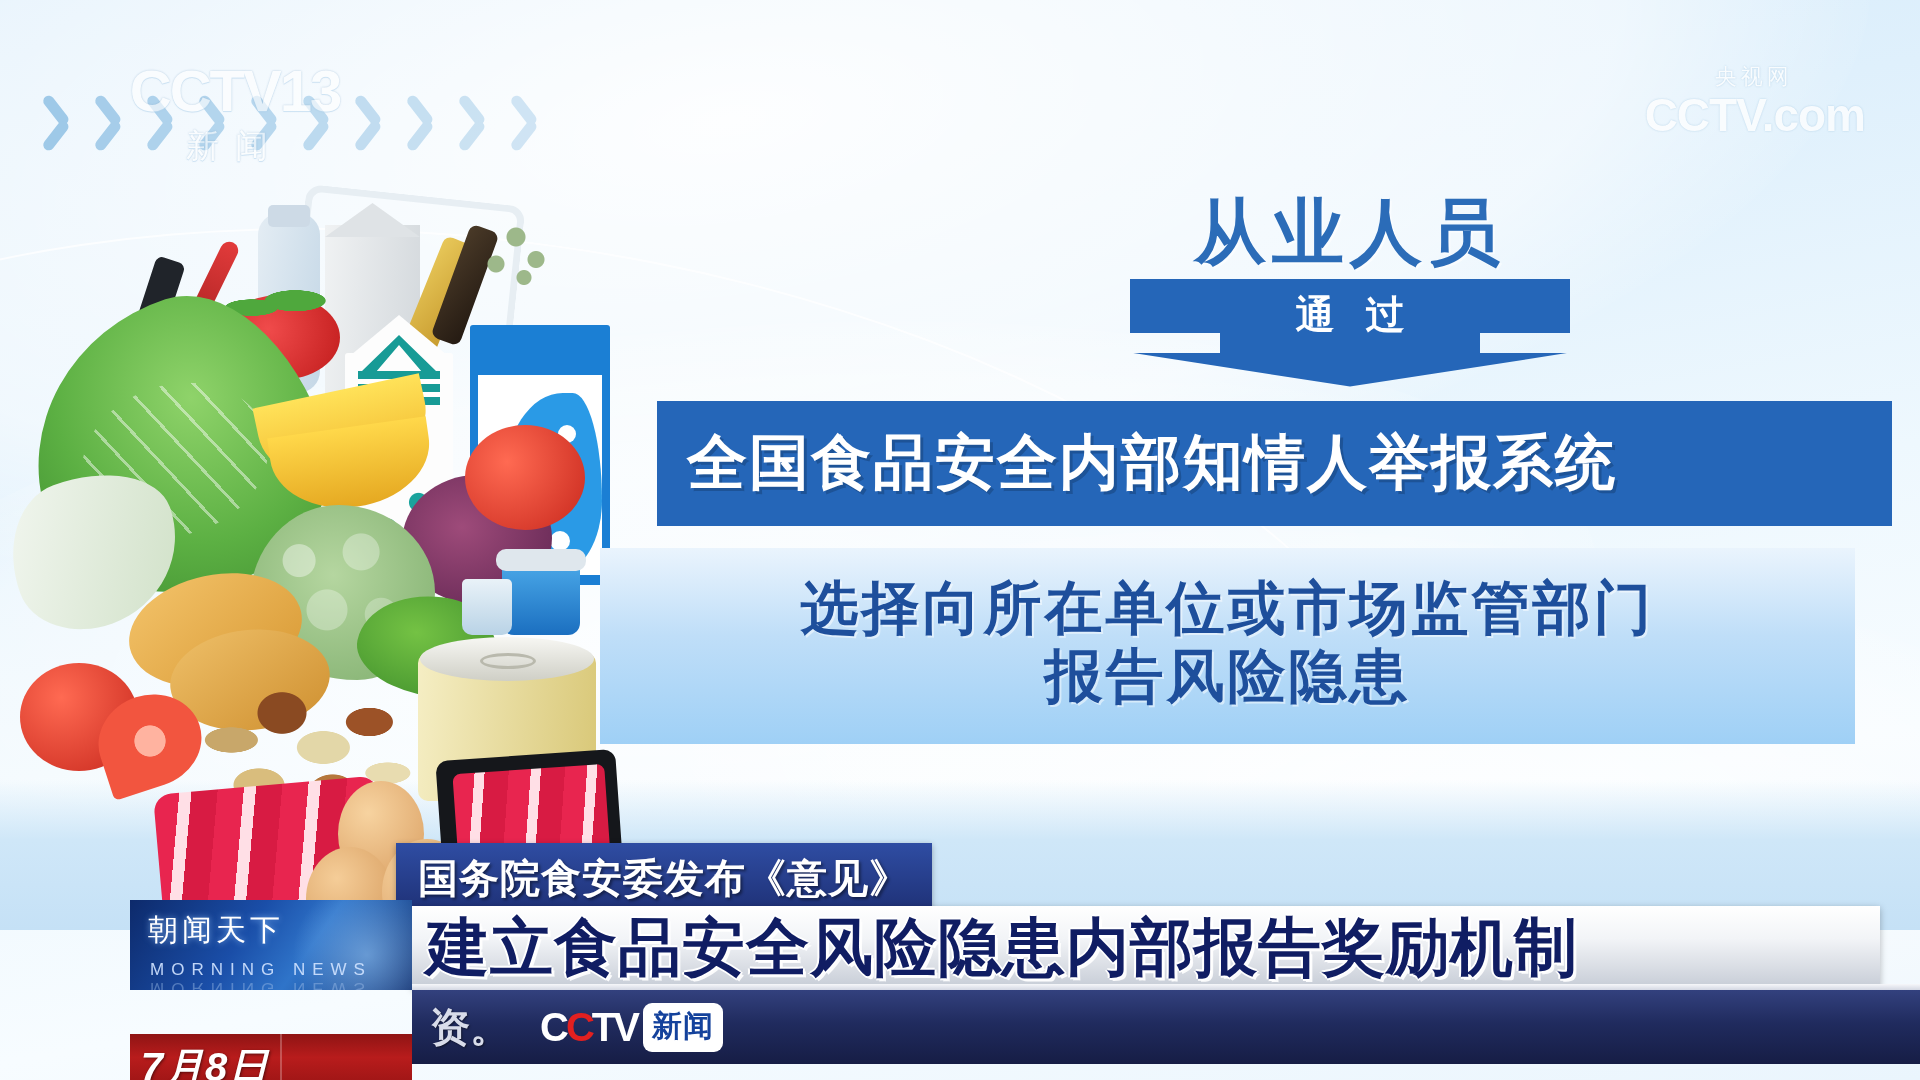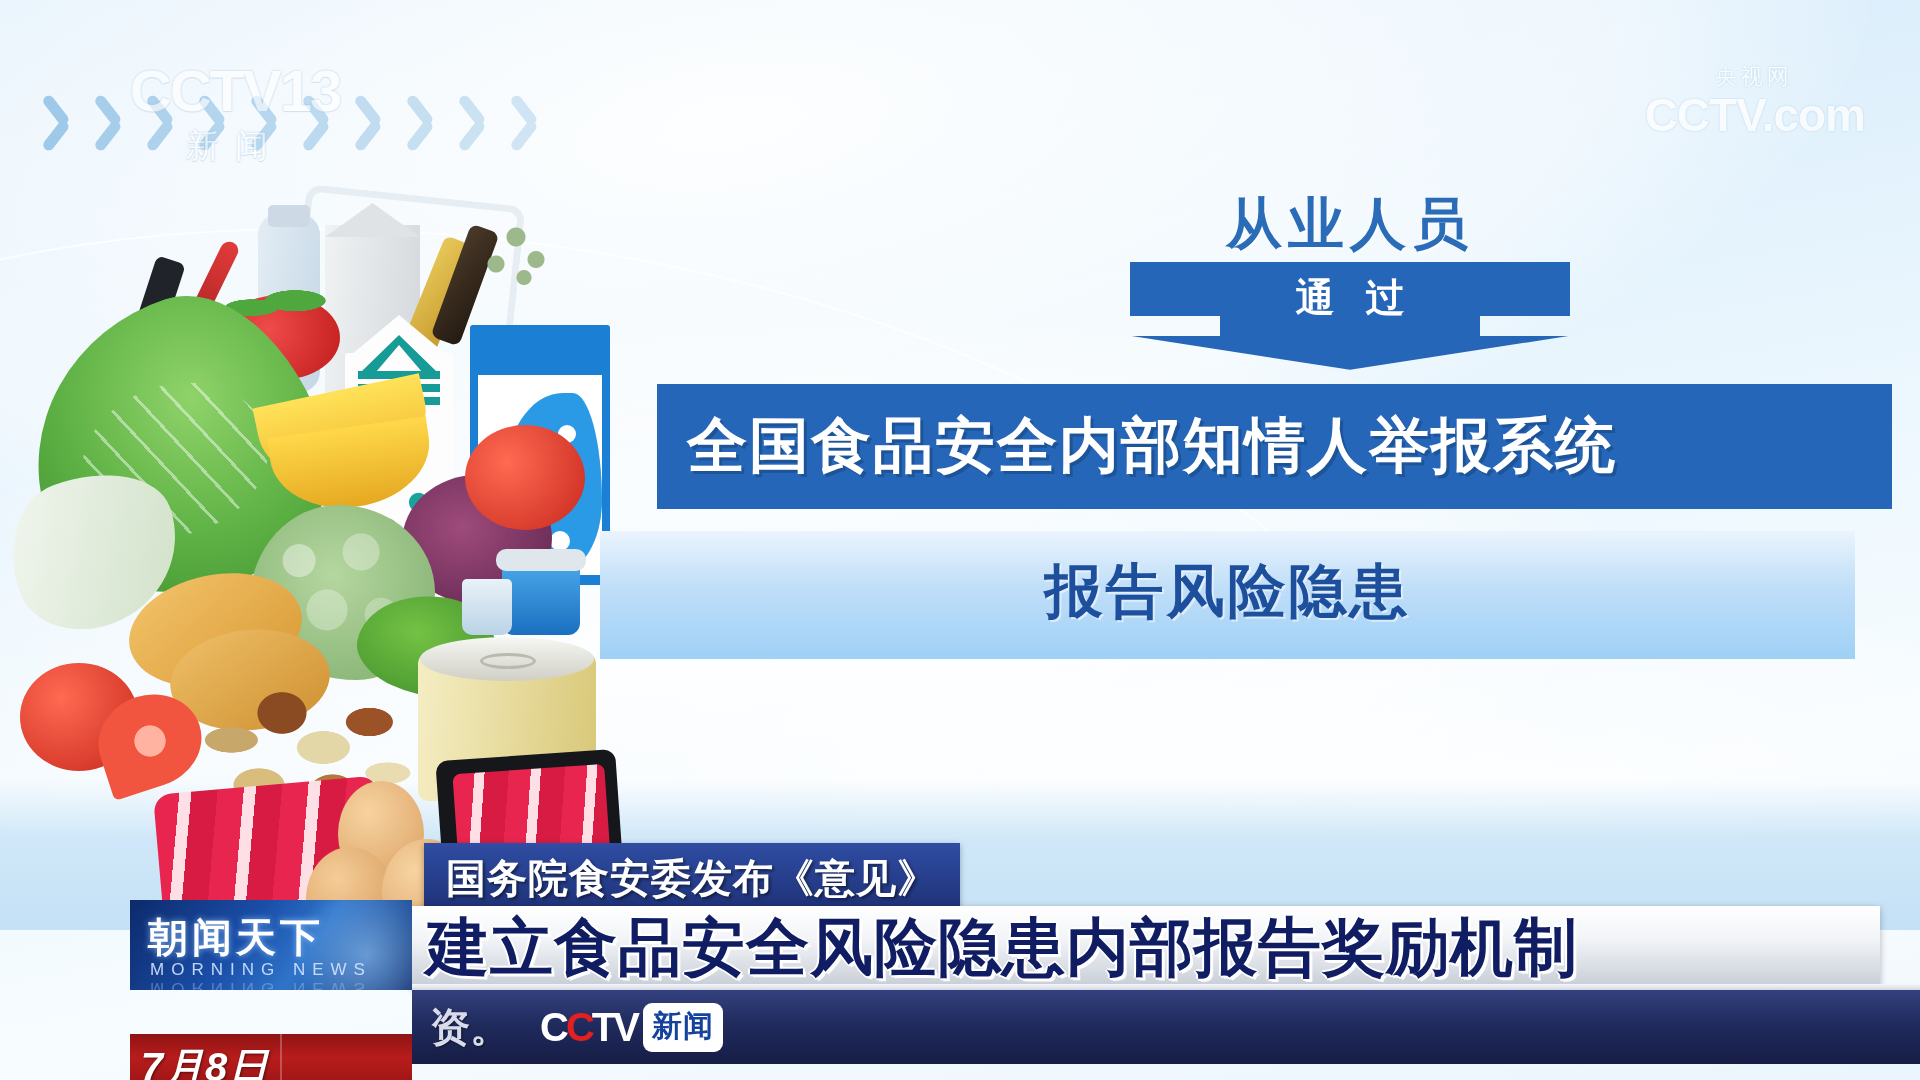--- a/index.html
+++ b/index.html
@@ -56,57 +56,57 @@
                    text-shadow:0 0 2px rgba(150,190,220,.9); }
 
   
   #food { position:absolute; left:10px; top:175px; width:700px; height:680px; }
   .f { position:absolute; }
   .oval { border-radius:50%; }
 
   
   #infographic { position:absolute; left:660px; top:195px; width:1240px; }
   #topline { text-align:center; width:620px; margin-left:380px; }
-  #topline .kicker { font-size:56px; font-weight:bold; color:#2b6cb8; letter-spacing:6px; line-height:1.05;
+  #topline .kicker { font-size:72px; font-weight:bold; color:#2b6cb8; letter-spacing:6px; line-height:1.05;
                      text-shadow:2px 2px 0 rgba(255,255,255,.55); }
   .arrowbox { width:260px; margin:8px auto 0; position:relative; }
   .arrowbox .tab { background:#2566b8; color:#fff; font-size:39px; font-weight:bold;
                    letter-spacing:10px; padding:9px 0 11px 10px; text-align:center; }
   .arrowbox .wing-l, .arrowbox .wing-r { position:absolute; top:0; height:54px; width:90px; background:#2566b8; }
   .arrowbox .wing-l { left:-90px; } .arrowbox .wing-r { right:-90px; }
   .arrowbox .point { width:440px; height:34px; margin-left:-90px;
                      background:#2566b8; clip-path:polygon(0 0,100% 0,50% 100%); }
 
   #mainband { margin-top:14px; background:#2566b8; padding:22px 30px 22px; width:1235px; margin-left:-3px; }
   #mainband .t { font-size:60px; font-weight:bold; color:#ffffff; letter-spacing:2px; white-space:nowrap;
                  text-shadow:3px 3px 0 rgba(20,60,110,.45); }
 
   #subband { margin-top:22px; margin-left:-60px; width:1255px; padding:26px 0 34px;
              background:linear-gradient(180deg,#eaf4fd 0%,#bfdef8 45%,#9fd0f6 100%); text-align:center; }
   #subband .l { font-size:58px; font-weight:bold; color:#1e4f9c; letter-spacing:3px; line-height:1.18;
                 text-shadow:2px 2px 0 rgba(255,255,255,.5); }
 
   
-  #kicker-bar { position:absolute; left:424px; top:843px; background:linear-gradient(180deg,#2f4da3 0%,#1d2e72 100%);
+  #kicker-bar { position:absolute; left:396px; top:843px; background:linear-gradient(180deg,#2f4da3 0%,#1d2e72 100%);
                 padding:8px 22px 12px; box-shadow:0 2px 6px rgba(0,0,0,.3); }
   #kicker-bar .t { font-size:40px; font-weight:bold; color:#ffffff; letter-spacing:1px; white-space:nowrap;
                    text-shadow:2px 2px 3px rgba(0,0,0,.45); }
 
   #headline-bar { position:absolute; left:412px; top:906px; right:40px; height:82px;
                   background:linear-gradient(180deg,#ffffff 0%,#f2f4f7 40%,#d9dde4 75%,#c6ccd6 100%);
                   box-shadow:0 2px 7px rgba(0,0,0,.28); display:flex; align-items:center; }
   #headline-bar .t { font-size:63px; font-weight:bold; color:#101d63; letter-spacing:1px; white-space:nowrap;
                      padding-left:14px; line-height:1;
                      text-shadow:2px 0 0 #fff,-2px 0 0 #fff,0 2px 0 #fff,0 -2px 0 #fff,3px 3px 0 rgba(255,255,255,.9); }
 
   
   #proglogo { position:absolute; left:130px; top:900px; width:282px; height:90px;
               background:linear-gradient(125deg,#0d2a6b 0%,#1a4ea8 40%,#2f74c9 62%,#12306f 100%);
               overflow:hidden; }
-  #proglogo .cn { position:absolute; left:18px; top:10px; font-size:40px; font-weight:bold; color:#fff;
+  #proglogo .cn { position:absolute; left:18px; top:10px; font-size:30px; font-weight:normal; color:#fff;
                   letter-spacing:4px; text-shadow:0 0 6px rgba(150,200,255,.8); }
   #proglogo .en { position:absolute; left:20px; top:60px; font-size:17px; color:#cfe2ff; letter-spacing:7px;
                   opacity:.92; }
   #proglogo .en2 { position:absolute; left:20px; top:78px; font-size:17px; color:#9dbde8; letter-spacing:7px;
                    transform:scaleY(-1); opacity:.45; }
   #proglogo .shine { position:absolute; right:-30px; top:-20px; width:150px; height:150px;
                      background:radial-gradient(circle,rgba(160,210,255,.55) 0%,rgba(160,210,255,0) 70%); }
 
   
   #datetime { position:absolute; left:130px; top:1034px; width:282px; height:67px; display:flex;
@@ -305,20 +305,21 @@
       <div class="tab">通 过</div>
       <div class="point"></div>
     </div>
   </div>
 
   <div id="mainband">
     <div class="t">全国食品安全内部知情人举报系统</div>
   </div>
 
   <div id="subband">
+    <div class="l">选择向所在单位或市场监管部门</div>
     <div class="l">报告风险隐患</div>
   </div>
 </div>
 
 <div id="kicker-bar">
   <div class="t">国务院食安委发布《意见》</div>
 </div>
 
 <div id="headline-bar">
   <div class="t">建立食品安全风险隐患内部报告奖励机制</div>

